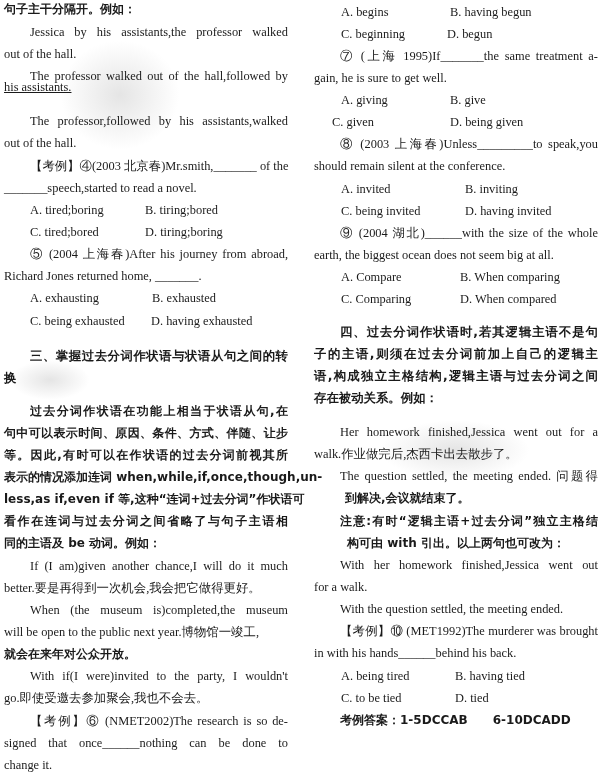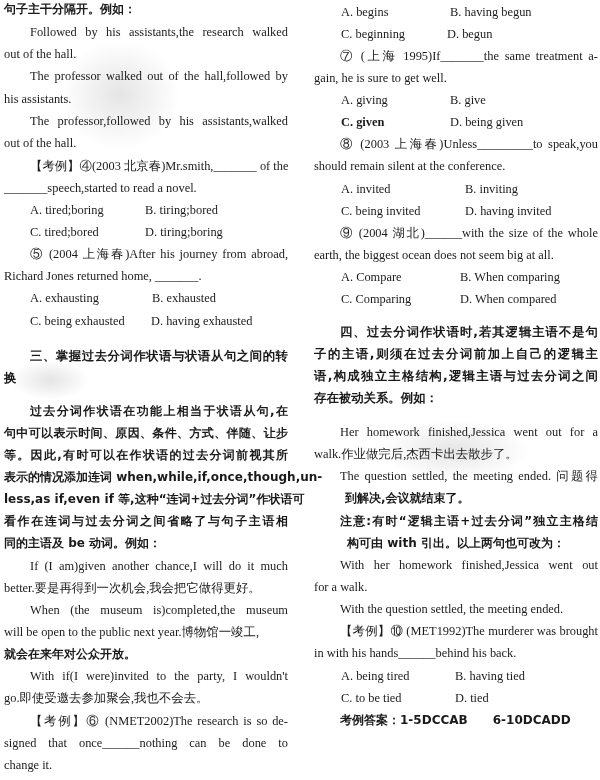--- a/index.html
+++ b/index.html
@@ -37,24 +37,24 @@
 
 <div class="page">
 
   <div class="smudge" style="left:60px;top:40px;width:120px;height:110px;"></div>
   <div class="smudge" style="left:10px;top:360px;width:80px;height:40px;"></div>
   <div class="smudge" style="left:380px;top:420px;width:150px;height:60px;"></div>
 
 
   <div class="col col-left">
     <div class="line cjk-bold" style="top:1px;">句子主干分隔开。例如：</div>
-    <div class="line just ind" style="top:24px;">Followed by his assistants,the research walked</div>
+    <div class="line just ind" style="top:24px;">Jessica by his assistants,the professor walked</div>
     <div class="line" style="top:46px;">out of the hall.</div>
     <div class="line just ind" style="top:68px;">The professor walked out of the hall,followed by</div>
-    <div class="line" style="top:91px;">his assistants.</div>
+    <div class="line" style="top:79px;text-decoration:underline;">his assistants.</div>
     <div class="line just ind" style="top:113px;">The professor,followed by his assistants,walked</div>
     <div class="line" style="top:135px;">out of the hall.</div>
 
     <div class="line ind" style="top:158px;">【考例】④(2003 北京春)Mr.smith,_______ of the</div>
     <div class="line" style="top:180px;">_______speech,started to read a novel.</div>
     <div class="opt" style="left:26px;top:202px;">A. tired;boring</div>
     <div class="opt" style="left:141px;top:202px;">B. tiring;bored</div>
     <div class="opt" style="left:26px;top:224px;">C. tired;bored</div>
     <div class="opt" style="left:141px;top:224px;">D. tiring;boring</div>
 
@@ -92,21 +92,21 @@
   <div class="col col-right">
     <div class="opt" style="left:27px;top:4px;">A. begins</div>
     <div class="opt" style="left:136px;top:4px;">B. having begun</div>
     <div class="opt" style="left:27px;top:26px;">C. beginning</div>
     <div class="opt" style="left:133px;top:26px;">D. begun</div>
 
     <div class="line just ind" style="top:48px;">⑦ (上海 1995)If_______the same treatment a-</div>
     <div class="line" style="top:70px;">gain, he is sure to get well.</div>
     <div class="opt" style="left:27px;top:92px;">A. giving</div>
     <div class="opt" style="left:136px;top:92px;">B. give</div>
-    <div class="opt" style="left:27px;top:114px;font-weight:bold;">C. given</div>
+    <div class="opt" style="left:18px;top:114px;">C. given</div>
     <div class="opt" style="left:136px;top:114px;">D. being given</div>
 
     <div class="line just ind" style="top:136px;">⑧ (2003 上海春)Unless_________to speak,you</div>
     <div class="line" style="top:158px;">should remain silent at the conference.</div>
     <div class="opt" style="left:27px;top:181px;">A. invited</div>
     <div class="opt" style="left:151px;top:181px;">B. inviting</div>
     <div class="opt" style="left:27px;top:203px;">C. being invited</div>
     <div class="opt" style="left:151px;top:203px;">D. having invited</div>
 
     <div class="line just ind" style="top:225px;">⑨ (2004 湖北)______with the size of the whole</div>

